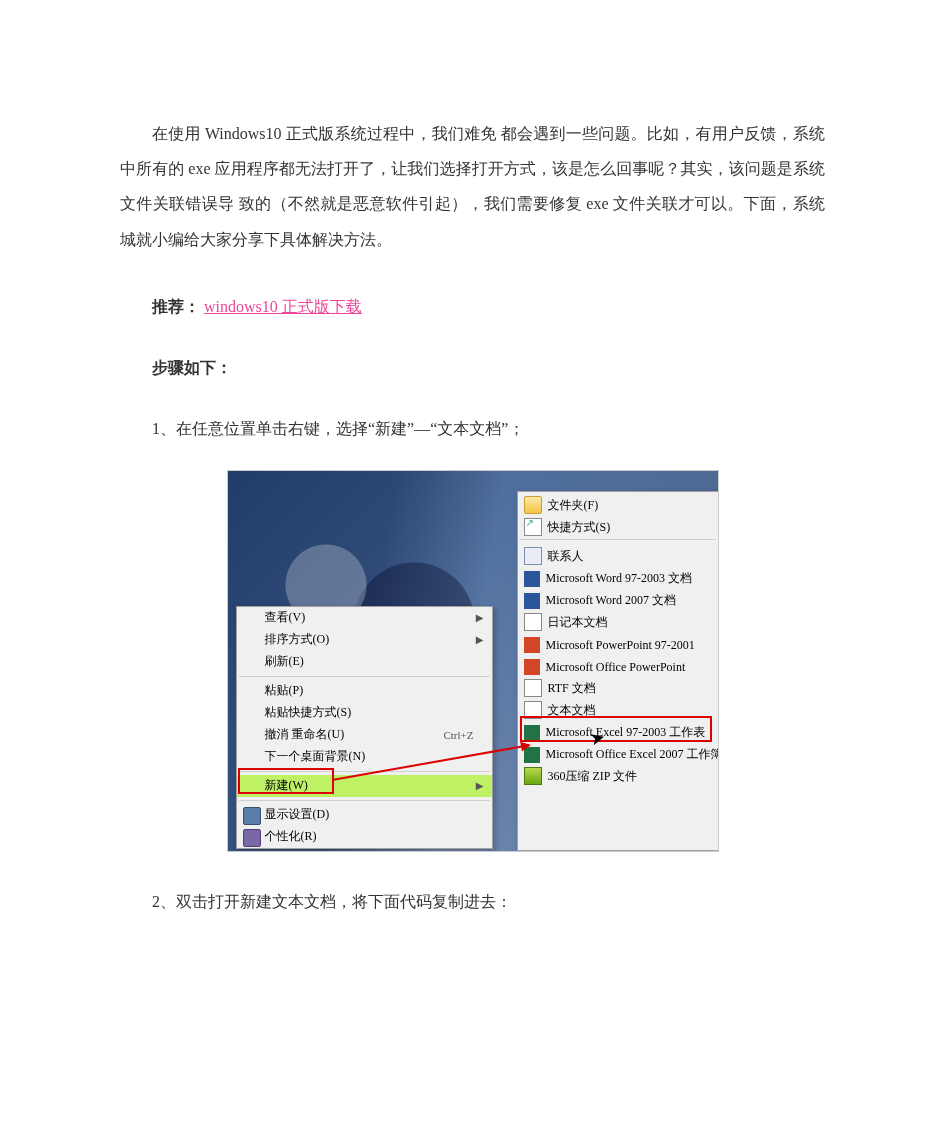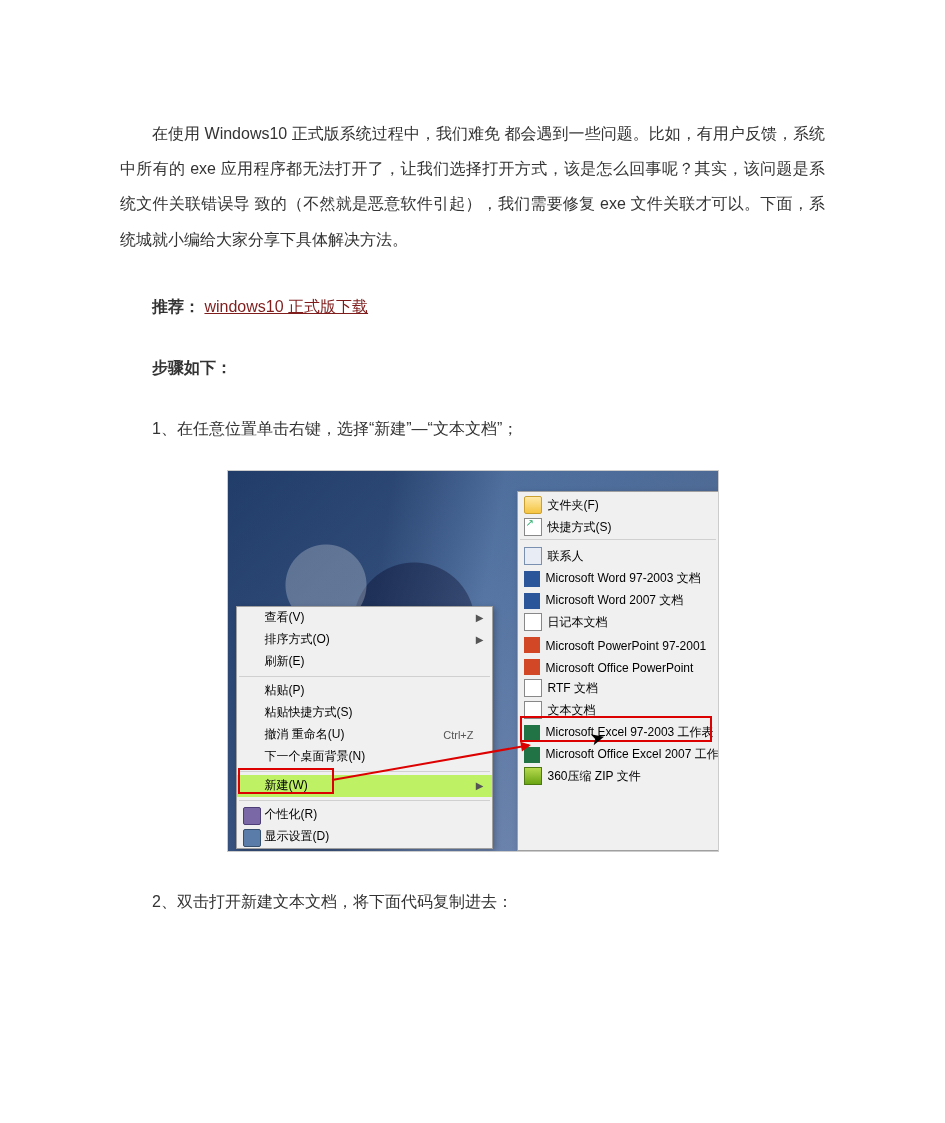--- a/index.html
+++ b/index.html
@@ -6,33 +6,34 @@
     margin: 0;
     padding: 0;
     background: #fff;
     font-family: "Microsoft YaHei", "SimSun", Arial, sans-serif;
     font-size: 16px;
     color: #333;
     width: 945px;
   }
   .page {
     padding: 100px 120px 80px 120px;
+    font-family: Liberation Serif, serif;
   }
   .intro {
     text-indent: 2em;
     line-height: 2.2;
     text-align: justify;
     margin-bottom: 40px;
   }
   .recommend {
     text-indent: 2em;
     margin-bottom: 40px;
   }
   .recommend .label { font-weight: bold; }
-  .recommend a { color: #7f1d1d; text-decoration: underline; }
+  .recommend a { color: #ec4899; text-decoration: underline; }
   .steps-header {
     text-indent: 2em;
     font-weight: bold;
     margin-bottom: 40px;
   }
   .step {
     text-indent: 2em;
     margin-bottom: 30px;
   }
   
@@ -222,26 +223,26 @@
         <div class="row">
             <span>下一个桌面背景(N)</span>
           </div>
         <div class="row sep"></div>
         <div class="row" style="background:#bef264;">
             <span>新建(W)</span>
             <span class="arrow">▶</span>
           </div>
         <div class="row sep"></div>
         <div class="row">
+            <span class="ico ic-mon"></span>
+            <span>显示设置(D)</span>
+          </div>
+        <div class="row">
             <span class="ico ic-mon" style="background:#7a68a6;border-color:#4e3e78;"></span>
             <span>个性化(R)</span>
-          </div>
-        <div class="row">
-            <span class="ico ic-mon"></span>
-            <span>显示设置(D)</span>
           </div>
       </div>
 
       <div class="ctx-menu ctx-right">
         <div class="row">
             <span class="ico ic-folder"></span>
             <span>文件夹(F)</span>
           </div>
         <div class="row">
             <span class="ico ic-shortcut"></span>

